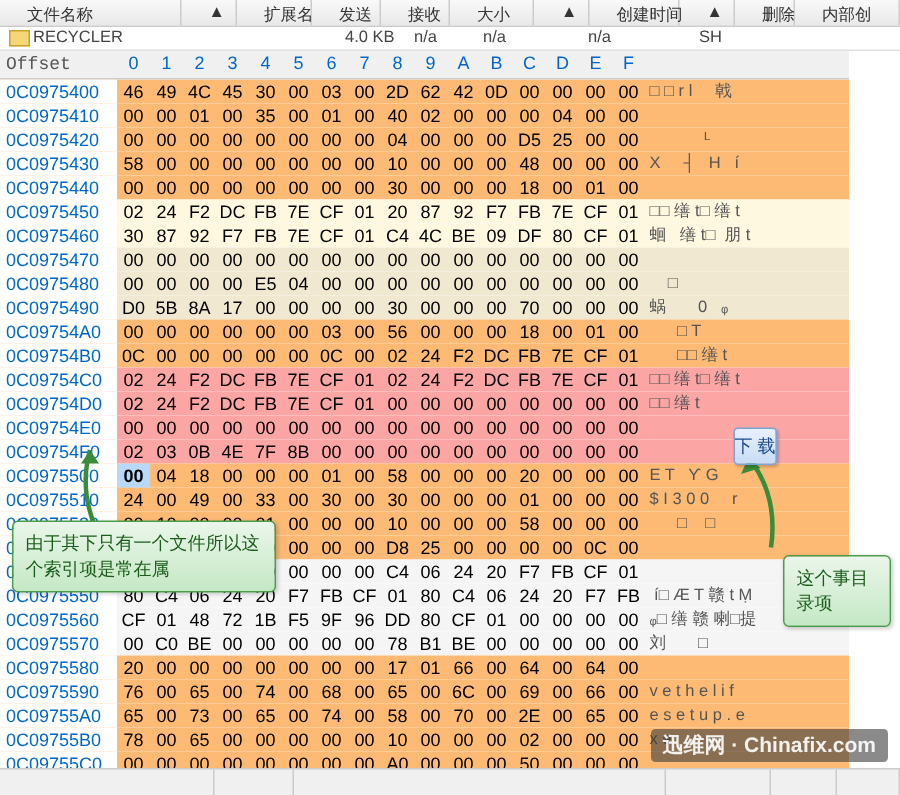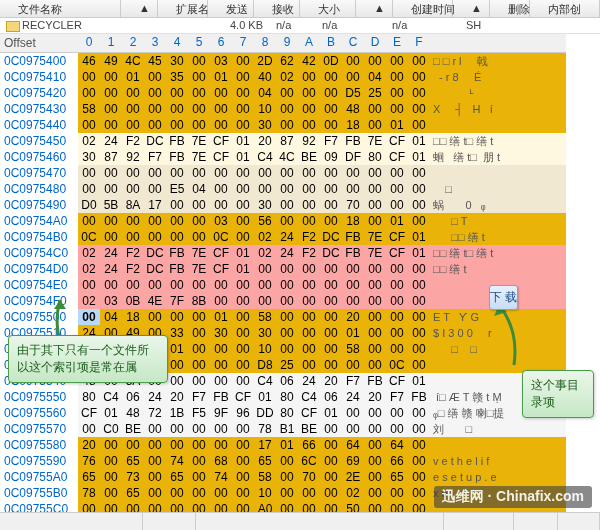--- a/index.html
+++ b/index.html
@@ -5,38 +5,38 @@
 *{margin:0;padding:0;box-sizing:border-box;font-family:"Microsoft YaHei",Arial,sans-serif}
 body{width:600px;height:530px;overflow:hidden;background:#fff;font-size:11px;position:relative}
 .hdr{display:flex;background:linear-gradient(#f9f9f9,#e8e8e8);border-bottom:1px solid #ccc;height:18px;font-size:11px;color:#333}
 .hdr>div{padding:2px 18px;border-right:1px solid #ccc;white-space:nowrap}
 .row2{display:flex;background:#fff;border-bottom:1px solid #e0e0e0;height:16px;font-size:11px;color:#444}
 .row2>div{padding:1px 6px;border-right:1px solid transparent;white-space:nowrap}
 .ficon{width:14px;height:11px;display:inline-block;background:#f5d77a;border:1px solid #c9a227;vertical-align:middle;margin-right:2px}
 .main{display:flex;position:relative;height:478px}
 .hex{font-family:Consolas,monospace;font-size:12px;line-height:16px;background:#fff}
 .offhdr{display:flex;background:#f0f0f0;border-bottom:1px solid #ccc}
-.offlbl{width:78px;padding:1px 4px;color:#555;font-family:Liberation Sans, sans-serif}
+.offlbl{width:78px;padding:1px 4px;color:#555;font-family:Liberation Mono, monospace}
 .cols{display:flex}
 .cols span{width:22px;text-align:center;color:#06c}
 .hexbody{overflow:hidden}
 .hrow{display:flex;height:16px}
 .addr{width:78px;padding:0 4px;color:#06c;background:#fff}
 .bytes{display:flex}
 .bytes span{width:22px;text-align:center}
 .asc{width:136px;padding:0 3px;color:#555;white-space:pre;overflow:hidden;font-size:11px}
-.bg0{background:#eab308}
+.bg0{background:#fdba74}
 .bg1{background:#fff8e0}
 .bg2{background:#f0e8d0}
 .bg3{background:#fca5a5}
 .bg4{background:#f5f5f5}
 .sel{background:#b8d8f8!important;font-weight:bold}
 .btn{position:absolute;right:82px;top:285px;z-index:5;background:linear-gradient(#e8f0ff,#c8dcf5);border:1px solid #7aa5d6;border-radius:3px;padding:3px 0;font-size:12px;color:#1a4b8c;cursor:pointer;box-shadow:1px 1px 2px rgba(0,0,0,.2)}
 .callout{position:absolute;background:linear-gradient(#eaf6ea,#c5e8c5);border:1px solid #4a9c4a;border-radius:4px;padding:6px 8px;font-size:12px;color:#1a5c1a;z-index:4;box-shadow:1px 1px 3px rgba(0,0,0,.2)}
-.call1{left:8px;top:335px;width:160px}
+.call1{left:8px;top:347px;width:176px}
 .call2{right:6px;top:370px;width:72px}
 .arrow{position:absolute;z-index:3}
 .status{position:absolute;bottom:0;left:0;right:0;display:flex;background:#f0f0f0;border-top:1px solid #ccc;height:18px;font-size:11px;color:#333}
 .status>div{padding:19px 8px;border-right:1px solid #ccc}
 .wm{position:absolute;right:8px;bottom:22px;font-size:14px;color:rgba(255,255,255,.9);background:rgba(60,60,60,.6);padding:2px 8px;border-radius:3px;font-weight:bold;z-index:6}
 </style>
 </head>
 <body>
 
 <div class="hdr">
@@ -122,21 +122,20 @@
             <span>00</span>
             <span>40</span>
             <span>02</span>
             <span>00</span>
             <span>00</span>
             <span>00</span>
             <span>04</span>
             <span>00</span>
             <span>00</span>
           </div>
-          <div class="asc">  - r 8     É</div>
         </div>
         <div class="hrow bg0">
           <div class="addr">0C0975420</div>
           <div class="bytes">
             <span>00</span>
             <span>00</span>
             <span>00</span>
             <span>00</span>
             <span>00</span>
             <span>00</span>

